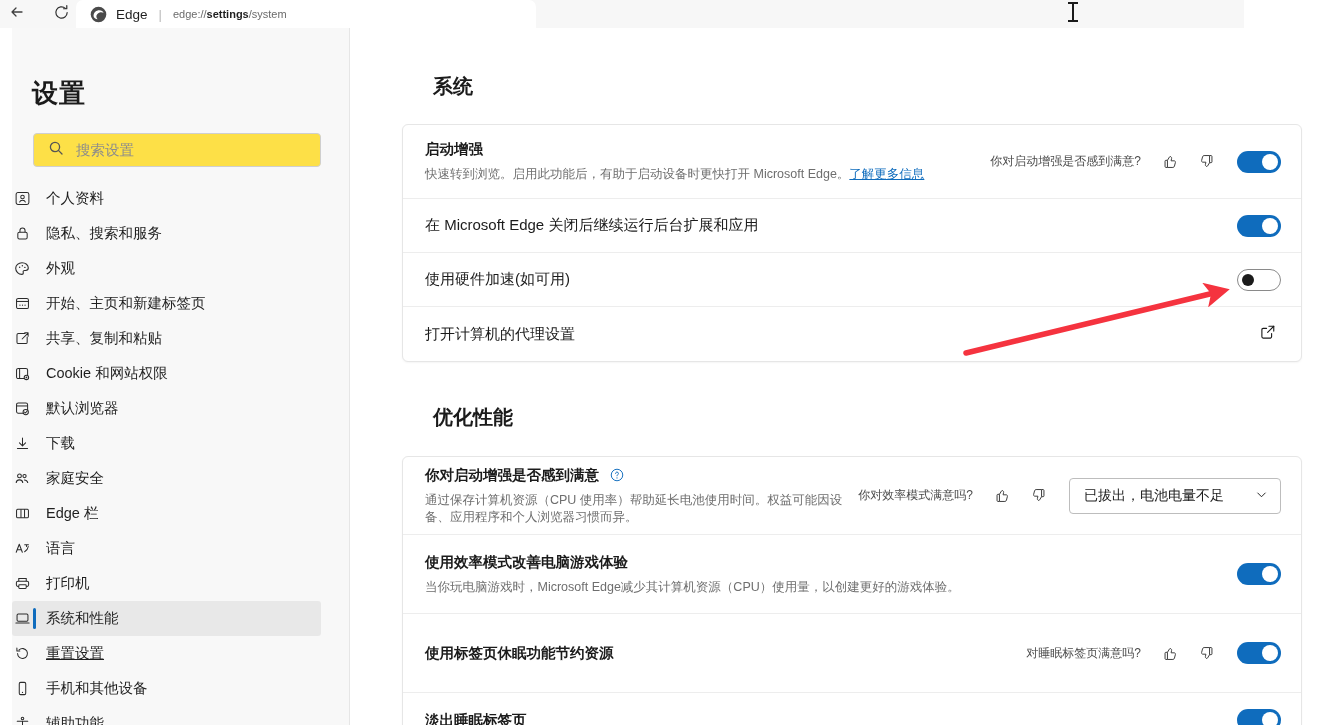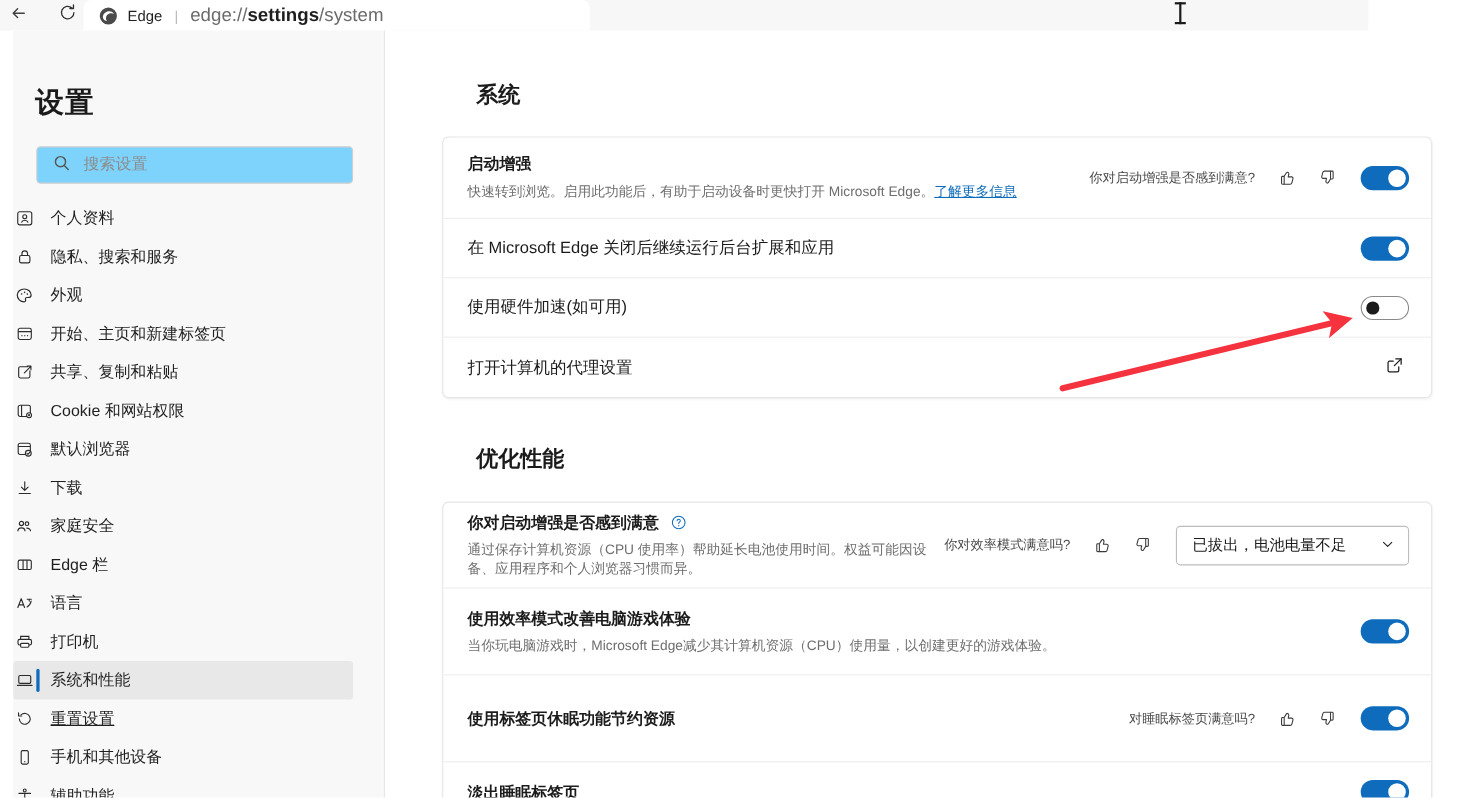--- a/index.html
+++ b/index.html
@@ -25,21 +25,21 @@
   .tabstrip {
     position: absolute; left: 76px; top: 0; height: 28px;
     min-width: 460px;
     background: #ffffff;
     border-top-left-radius: 7px; border-top-right-radius: 7px;
     display: flex; align-items: center; padding: 0 14px;
   }
   .edge-logo { width: 17px; height: 17px; margin-right: 9px; flex: none; }
   .tab-title { font-size: 13.5px; color: #1f1f1f; }
   .tab-sep { color: #b9b9b9; margin: 0 11px; font-size: 13px; }
-  .tab-url { font-size: 17px; color: #6b6b6b; white-space: nowrap; }
+  .tab-url { font-size: 11px; color: #6b6b6b; white-space: nowrap; }
   .tab-url b { color: #1f1f1f; font-weight: 600; }
   .caret-cursor {
     position: absolute; left: 1072px; top: 2px;
     width: 2px; height: 20px; background: #1b1b1b;
   }
   .caret-cursor::before, .caret-cursor::after {
     content: ""; position: absolute; left: -4px; width: 10px; height: 2px; background: #1b1b1b;
   }
   .caret-cursor::before { top: 0; }
   .caret-cursor::after { bottom: 0; }
@@ -54,21 +54,21 @@
     border-right: 1px solid #e6e6e6;
     overflow: hidden;
   }
   .settings-title {
     font-size: 26px; font-weight: 700; color: #1b1b1b;
     margin: 48px 0 0 20px; letter-spacing: 1px;
   }
   .search-box {
     position: relative;
     margin: 22px 0 0 21px; width: 288px; height: 34px;
-    background: #7dd3fc; border: 1px solid #cfcfcf; border-radius: 4px;
+    background: #fde047; border: 1px solid #cfcfcf; border-radius: 4px;
     display: flex; align-items: center;
   }
   .search-icon { margin: 0 12px 0 14px; color: #555; flex: none; }
   .search-input {
     border: none; outline: none; background: transparent;
     font-family: inherit; font-size: 14.5px; color: #6e6e6e; width: 210px;
   }
   .search-input::placeholder { color: #8c8c8c; }
 
   .navlist { margin-top: 14px; }

